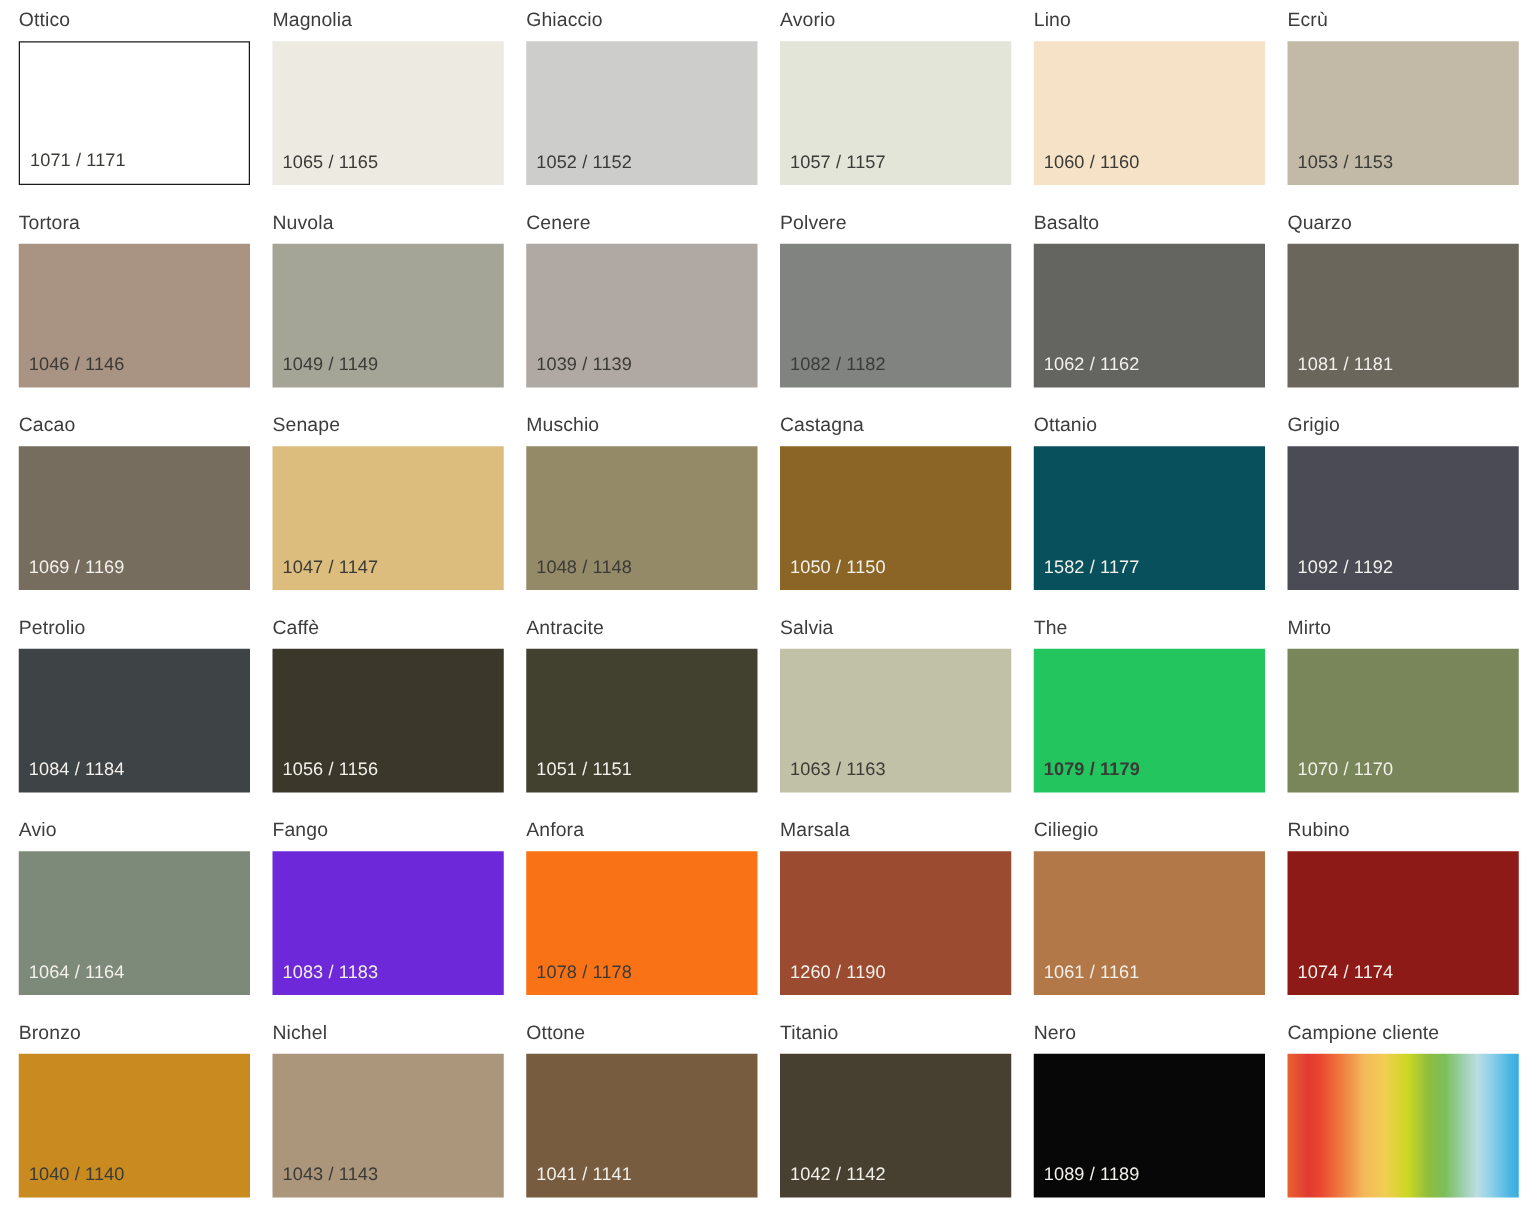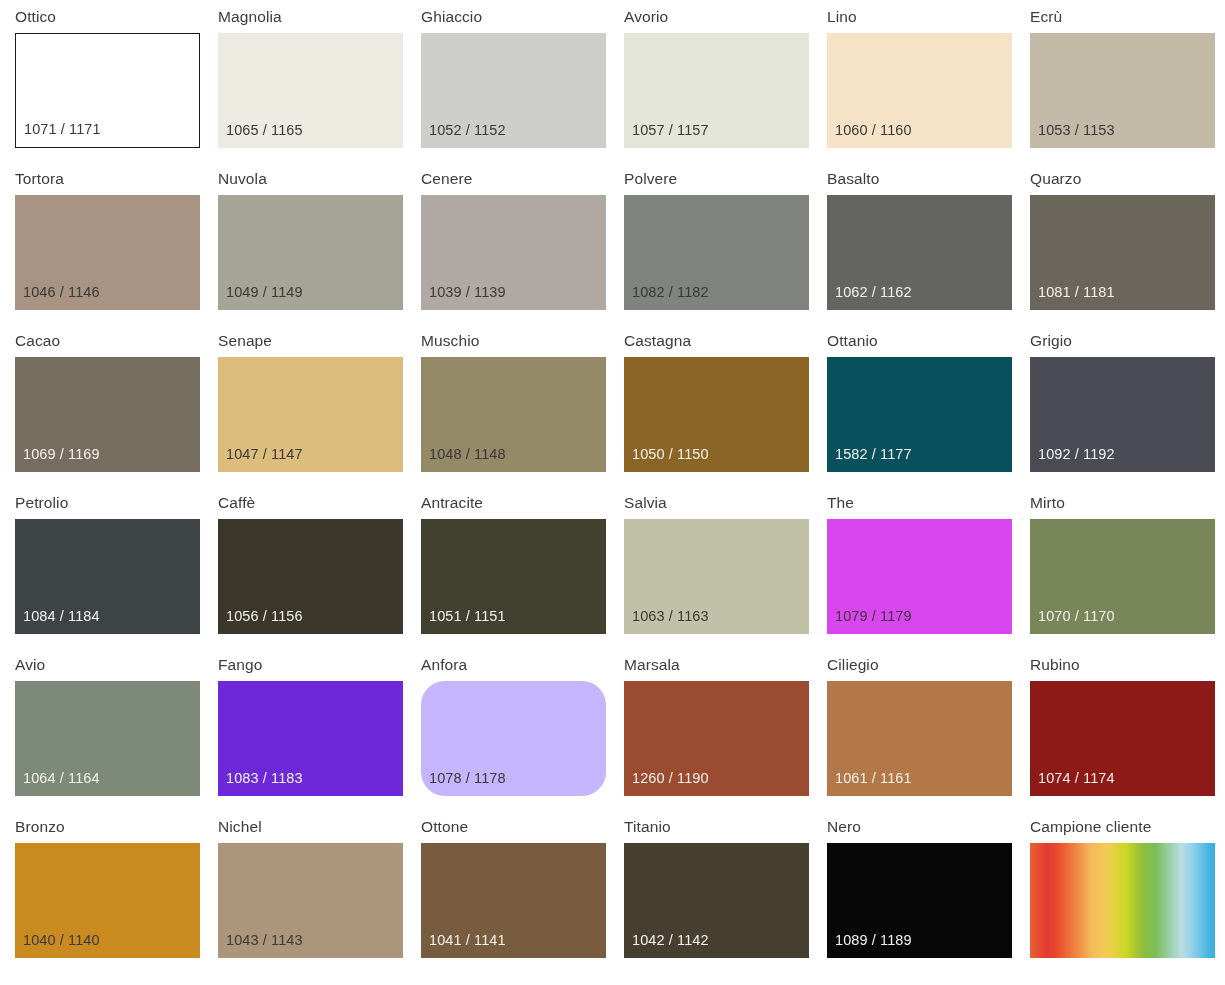--- a/index.html
+++ b/index.html
@@ -197,21 +197,21 @@
       </div>
     </div>
     <div class="swatch-cell">
       <div class="swatch-name">Salvia</div>
       <div class="swatch-chip" style="background-color: rgb(192, 193, 166);">
         <div class="swatch-code code-dark">1063 / 1163</div>
       </div>
     </div>
     <div class="swatch-cell">
       <div class="swatch-name">The</div>
-      <div class="swatch-chip" style="background-color: #d946ef;">
+      <div class="swatch-chip" style="background-color: #22c55e; font-weight: bold;">
         <div class="swatch-code code-dark">1079 / 1179</div>
       </div>
     </div>
     <div class="swatch-cell">
       <div class="swatch-name">Mirto</div>
       <div class="swatch-chip" style="background-color: rgb(121, 134, 90);">
         <div class="swatch-code code-light">1070 / 1170</div>
       </div>
     </div>
     <div class="swatch-cell">
@@ -221,21 +221,21 @@
       </div>
     </div>
     <div class="swatch-cell">
       <div class="swatch-name">Fango</div>
       <div class="swatch-chip" style="background-color: #6d28d9;">
         <div class="swatch-code code-light">1083 / 1183</div>
       </div>
     </div>
     <div class="swatch-cell">
       <div class="swatch-name">Anfora</div>
-      <div class="swatch-chip" style="background-color: #c4b5fd; border-radius: 24px;">
+      <div class="swatch-chip" style="background-color: #f97316;">
         <div class="swatch-code code-dark">1078 / 1178</div>
       </div>
     </div>
     <div class="swatch-cell">
       <div class="swatch-name">Marsala</div>
       <div class="swatch-chip" style="background-color: rgb(154, 75, 48);">
         <div class="swatch-code code-light">1260 / 1190</div>
       </div>
     </div>
     <div class="swatch-cell">

